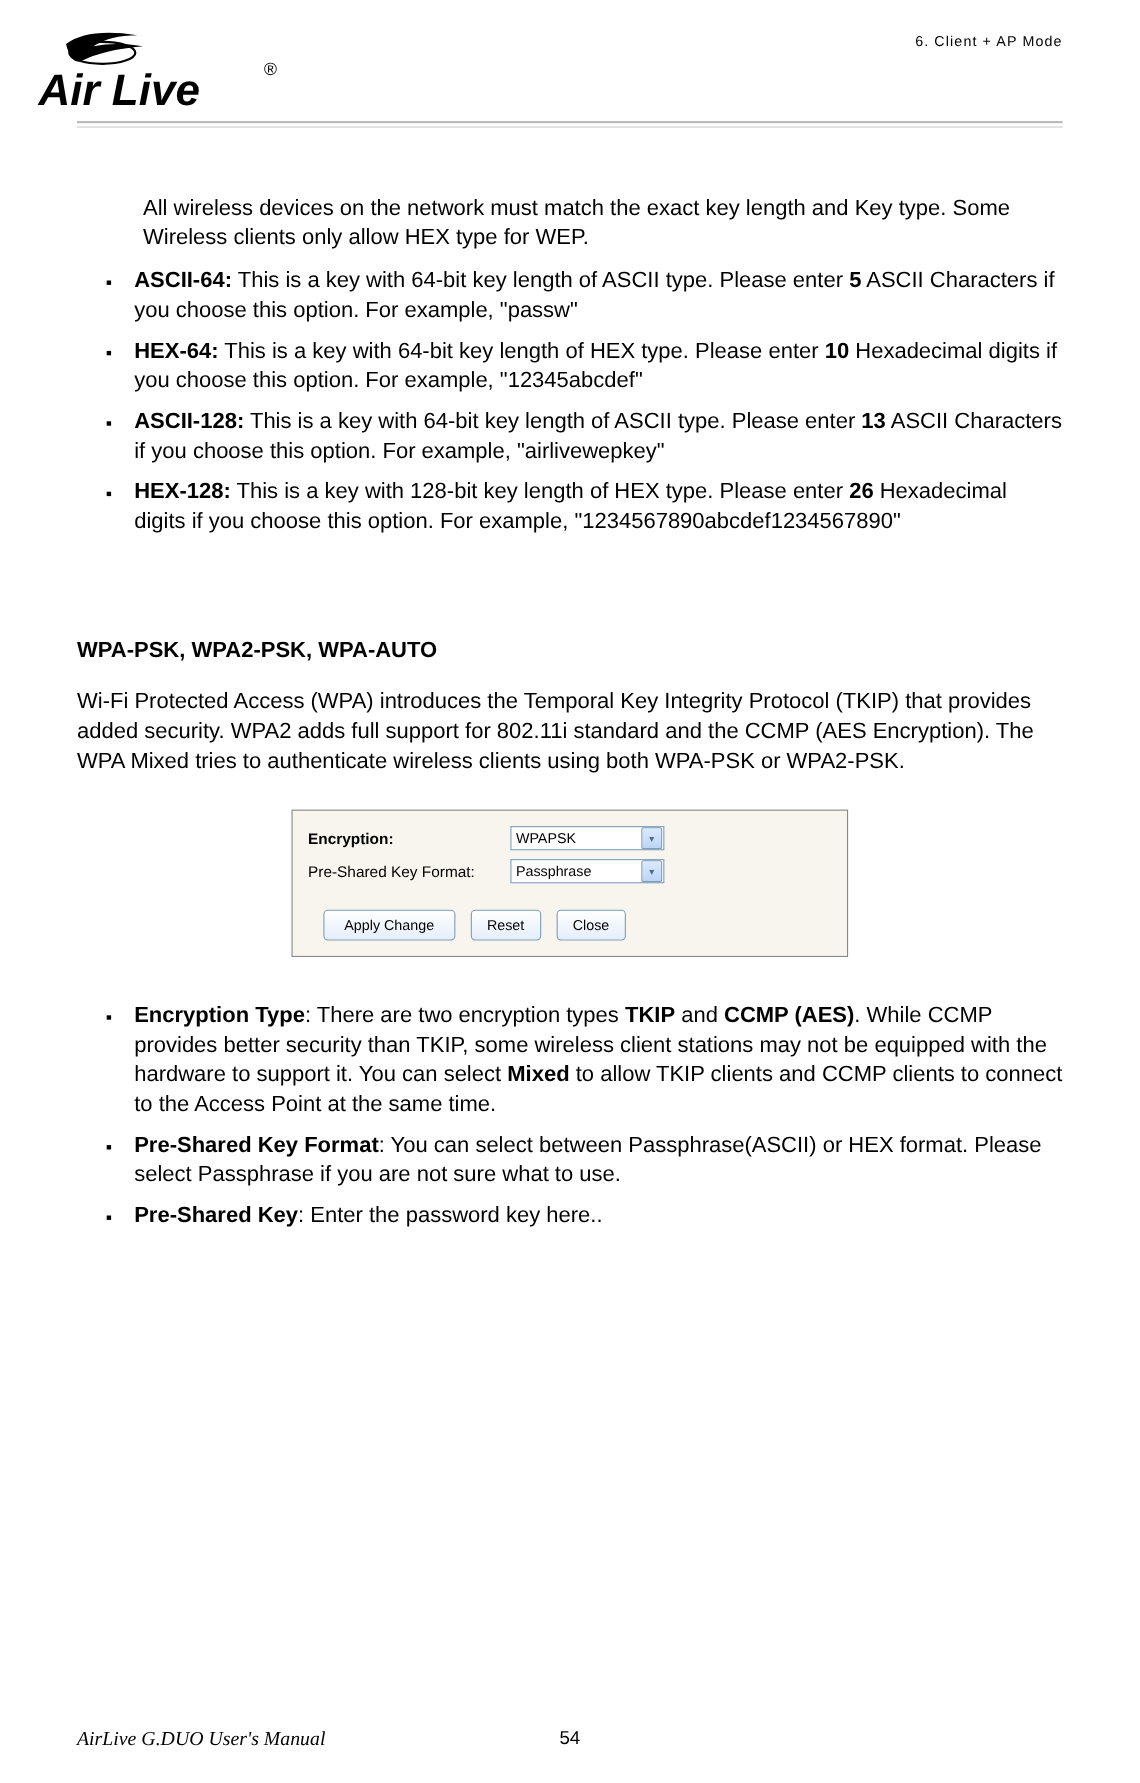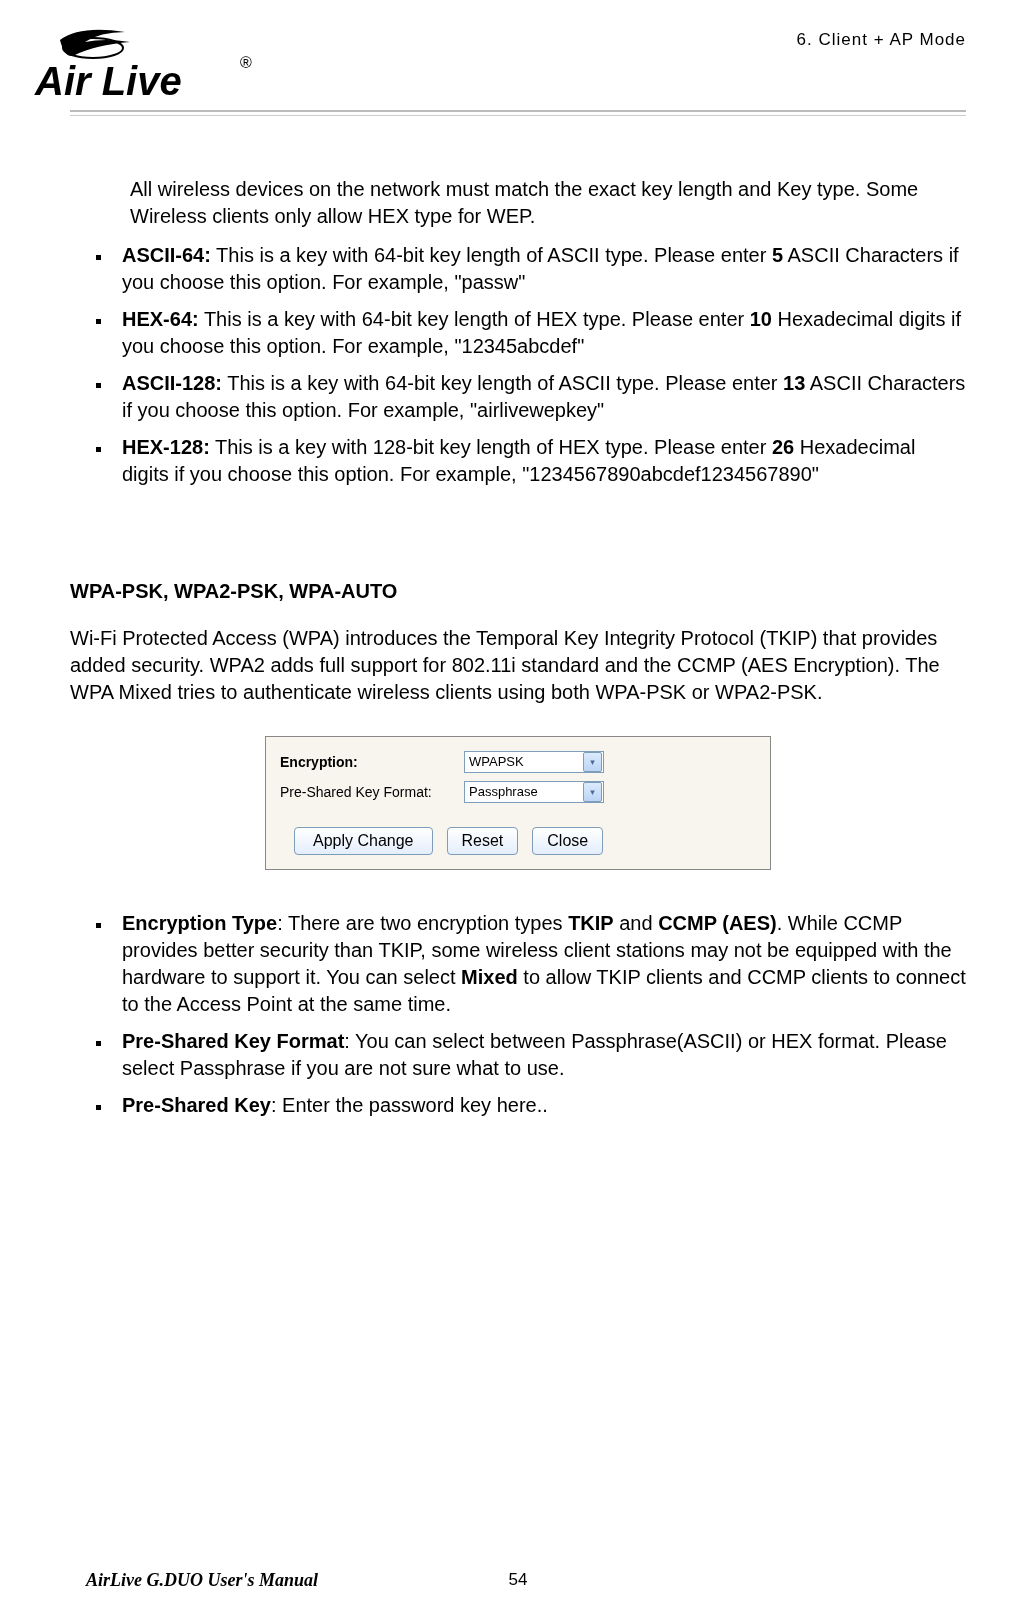--- a/index.html
+++ b/index.html
@@ -18,21 +18,21 @@
     padding: 30px 70px 40px 70px;
   }
   .header-section {
     position: relative;
     height: 80px;
   }
   .chapter {
     position: absolute;
     top: 0;
     right: 0;
-    font-size: 17px;
+    font-size: 13px;
     letter-spacing: 1px;
     margin-left: 24px;
   }
   .hr-line {
     border: none;
     border-top: 2px solid #bbb;
     margin: 0;
   }
   .hr-thin {
     border: none;
@@ -171,21 +171,21 @@
     display: flex;
     gap: 14px;
     justify-content: flex-start;
     padding-left: 14px;
   }
   .dlg-btn {
     height: 26px;
     border: 1px solid #7e9db9;
     border-radius: 4px;
     background: linear-gradient(#fff, #e4eefc);
-    font-size: 16px;
+    font-size: 13px;
     padding: 0 14px;
     display: inline-flex;
     align-items: center;
     justify-content: center;
     color: #000;
   }
   .dlg-btn.primary {
     padding: 0 18px;
   }
   .footer {
@@ -193,24 +193,23 @@
     bottom: 30px;
     left: 70px;
     right: 70px;
     display: flex;
     justify-content: space-between;
     align-items: baseline;
     font-size: 17px;
   }
   .footer-title {
     font-style: italic;
-    font-weight: bold;
+    font-weight: normal;
     font-family: "Times New Roman", serif;
     font-size: 18px;
-    margin-left: 16px;
   }
   .footer-page {
     position: absolute;
     left: 50%;
     transform: translateX(-50%);
   }
 </style>
 </head>
 <body>
 

